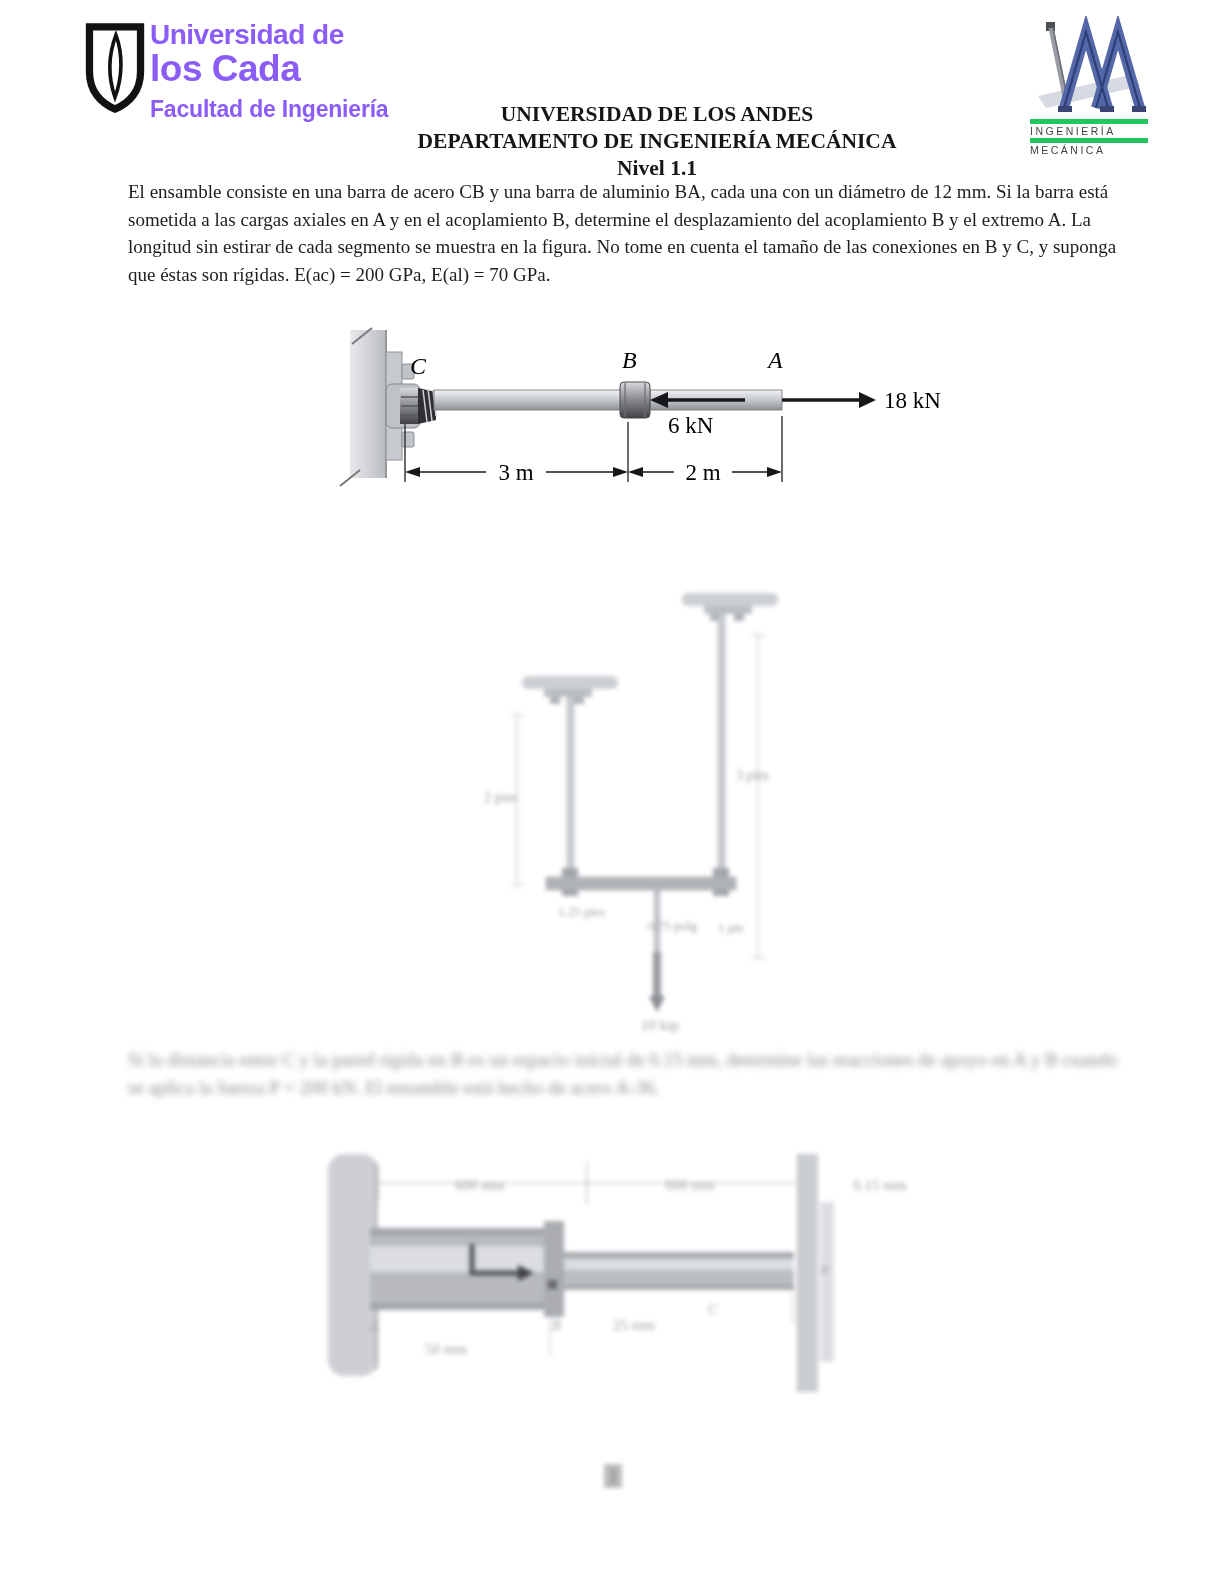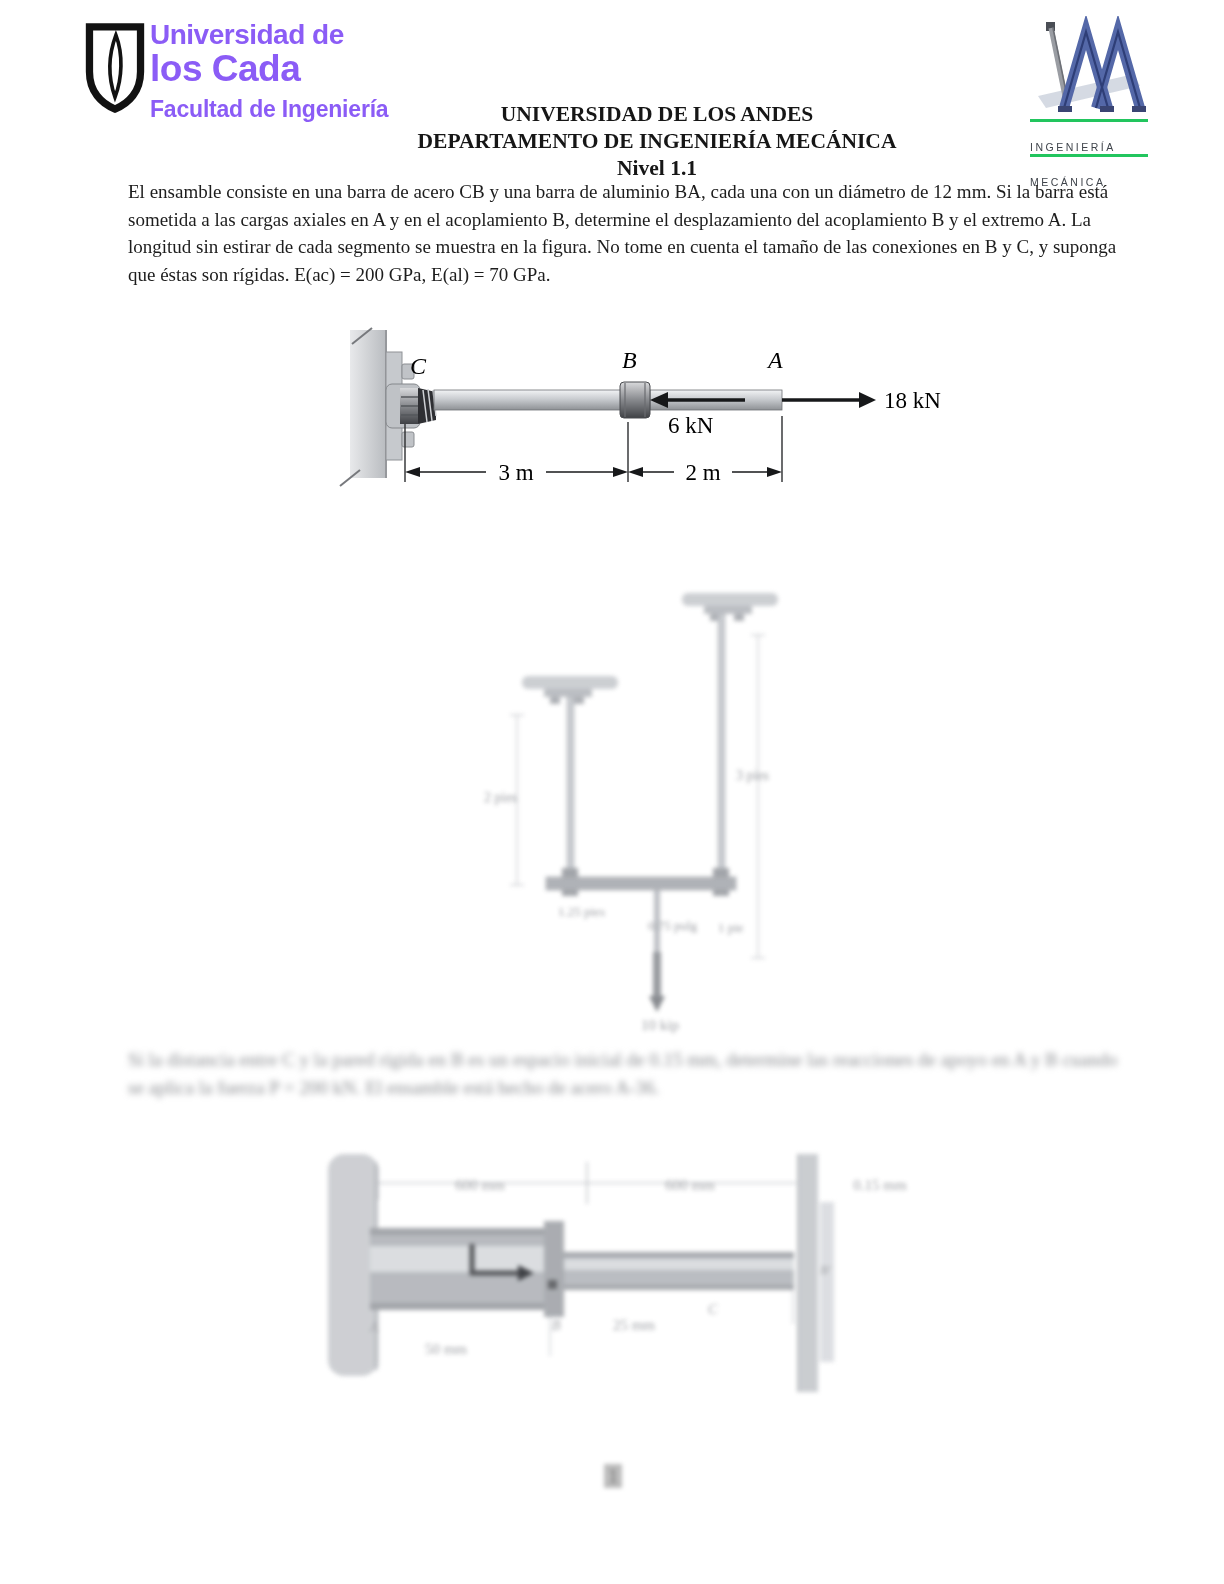--- a/index.html
+++ b/index.html
@@ -11,21 +11,21 @@
   .shield{position:absolute;left:6px;top:6px;}
   .logo-words{position:absolute;left:72px;top:6px;font-family:"Liberation Sans",sans-serif;font-weight:bold;color:#8b5cf6;}
   .logo-l1{font-size:28px;line-height:30px;letter-spacing:-0.5px;}
   .logo-l2{font-size:37px;line-height:38px;letter-spacing:-0.5px;}
   .logo-sub{font-size:23px;font-weight:bold;margin-top:8px;letter-spacing:-0.2px;}
   .title-block{left:312px;top:56px;width:690px;text-align:center;font-weight:bold;margin-top:45px;}
   .title-line{font-size:21.5px;line-height:27px;color:#161616;}
   .logo-right{left:1026px;top:16px;width:150px;height:140px;}
   .logo-right-words{position:absolute;left:4px;top:103px;width:118px;font-family:"Liberation Sans",sans-serif;
         font-size:10.5px;color:#3f444b;letter-spacing:2.5px;line-height:13px;}
-  .lr-word{border-top:3px solid #22c55e;padding-top:19px;white-space:nowrap;overflow:hidden;}
+  .lr-word{border-top:5px solid #22c55e;padding-top:1px;white-space:nowrap;overflow:hidden;}
   
   .para{left:128px;width:992px;font-size:19px;line-height:27.6px;text-align:left;color:#1d1d1d;}
   .p1{top:178px;}
   .p2{top:498px;}
   .p3{top:1046px;filter:blur(3px);color:#8b8d91;}
   
   .fig1{left:330px;top:326px;}
   .figblur{filter:blur(2.3px);opacity:0.92;}
   .fig2{left:470px;top:580px;}
   .fig3{left:320px;top:1142px;}

